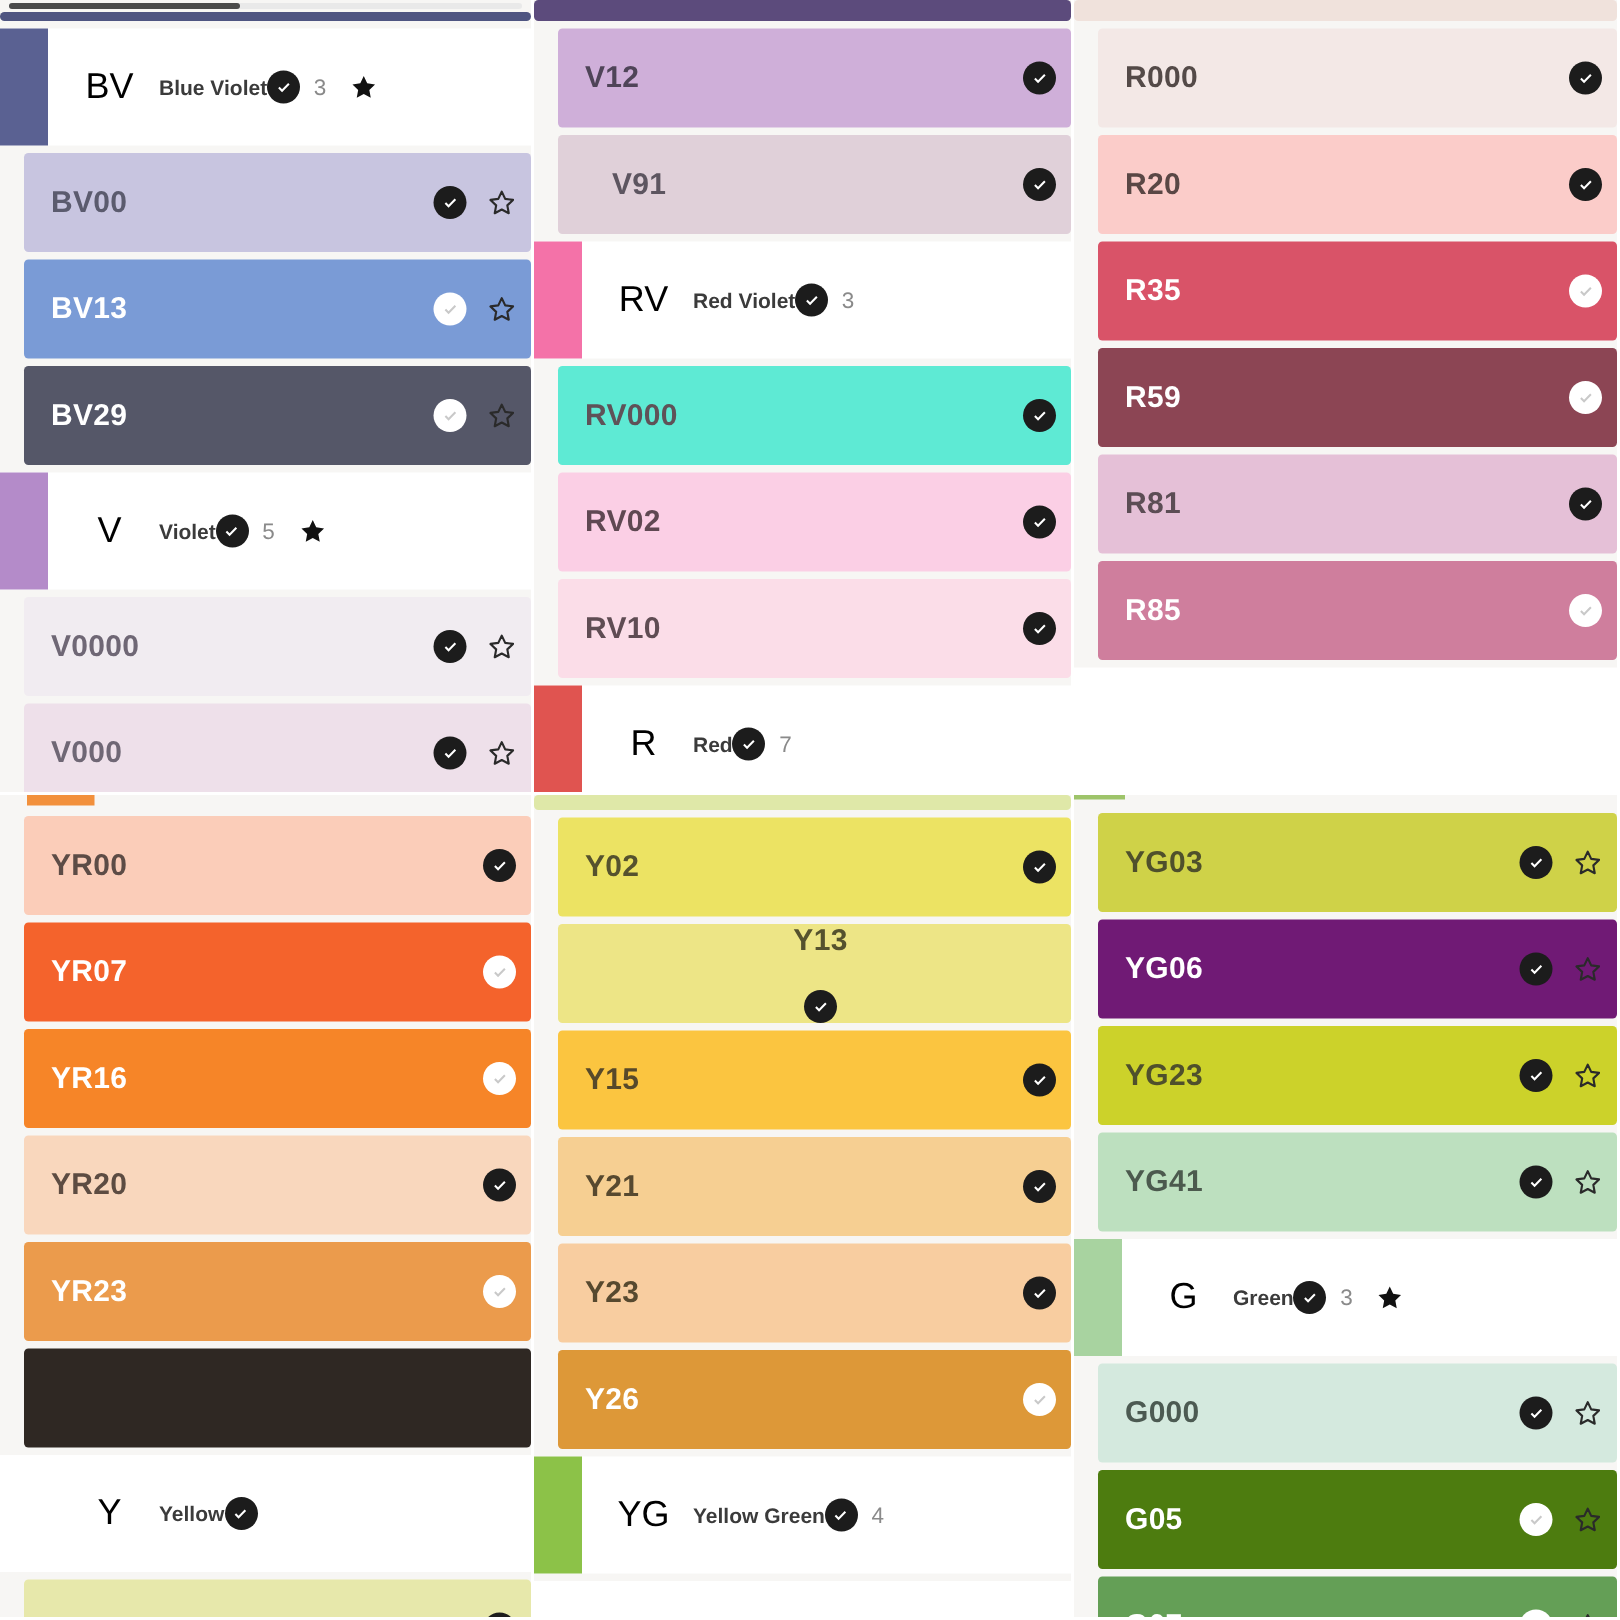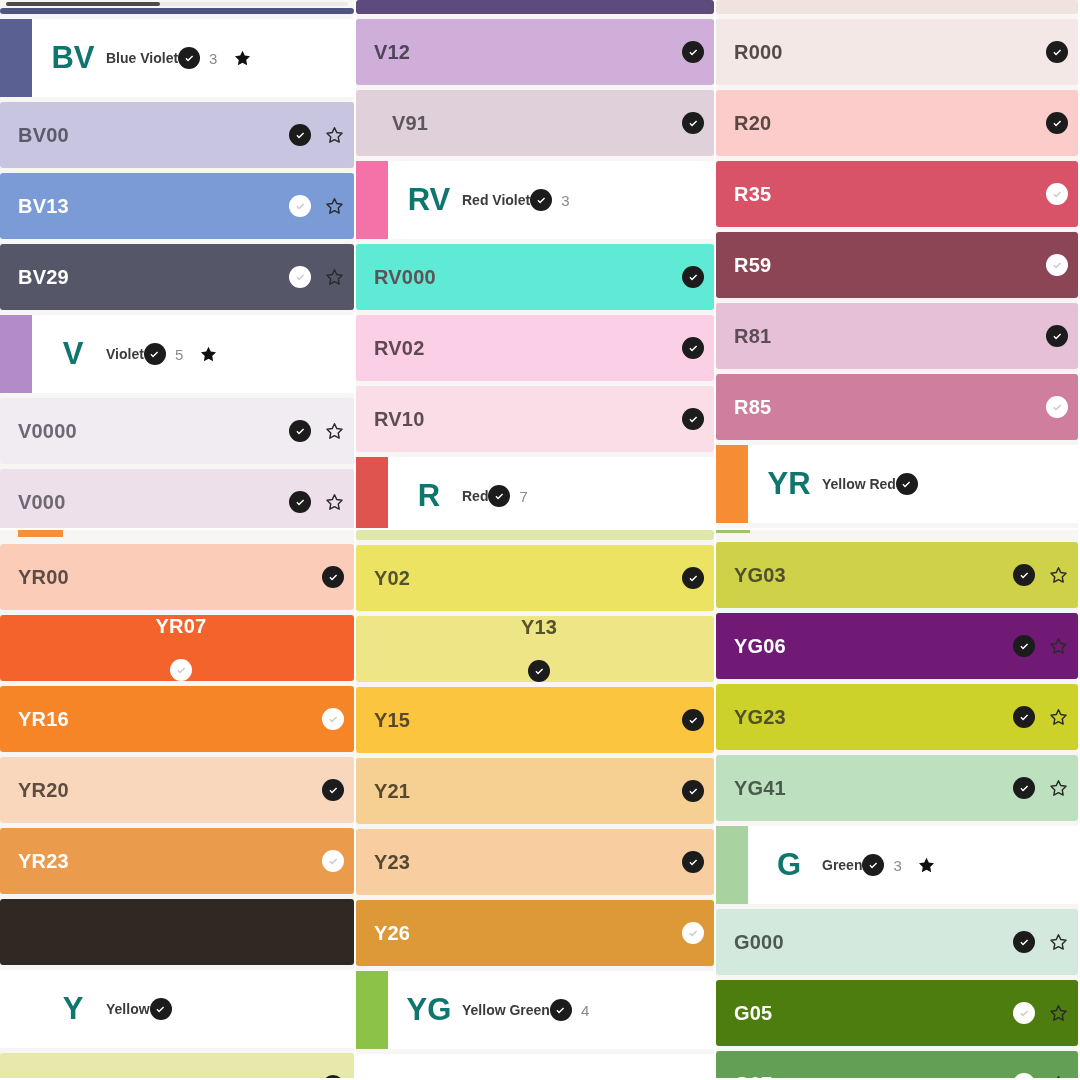--- a/index.html
+++ b/index.html
@@ -34,20 +34,21 @@
   .list { background: #f7f6f4; }
 
   .row {
     position: relative;
     display: flex;
     align-items: center;
     height: 66px;
     margin-bottom: 5px;
     padding-left: 18px;
     padding-right: 10px;
+    margin-left: 16px;
   }
   .row.swatch { border-radius: 3px; }
 
   .row .code {
     font-size: 20px;
     font-weight: bold;
     letter-spacing: 0.2px;
     flex: 0 0 auto;
   }
   .row .spacer { flex: 1 1 auto; }
@@ -62,23 +63,23 @@
     background: #ffffff;
     padding-left: 0;
     padding-right: 10px;
   }
   .fam-chip {
     width: 32px;
     height: 78px;
     flex: 0 0 auto;
   }
   .fam-abbr {
-    font-size: 31px;
-    font-weight: bold;
-    color: #0f766e;
+    font-size: 24px;
+    font-weight: normal;
+    color: #000000;
     width: 66px;
     text-align: center;
     flex: 0 0 auto;
     margin-left: 8px;
   }
   .fam-name {
     font-size: 14px;
     font-weight: bold;
     color: #3b3b3b;
     flex: 0 0 auto;
@@ -370,46 +371,35 @@
         </div>
         <div class="row swatch" style="background: rgb(207, 126, 157);">
           <div class="code" style="color: rgb(255, 255, 255);">R85</div>
           <div class="spacer"></div>
           <span class="check light">
             <svg viewBox="0 0 16 16" aria-hidden="true">
               <path d="M6.2 11.6 3 8.4l1.2-1.2 2 2 5-5L12.4 5.4z"></path>
             </svg>
           </span>
         </div>
-        <div class="famrow">
-          <div class="fam-chip" style="background: rgb(246, 140, 51);"></div>
-          <div class="fam-abbr">YR</div>
-          <div class="fam-name">Yellow Red</div>
-          <div class="spacer"></div>
-          <span class="check dark">
-            <svg viewBox="0 0 16 16" aria-hidden="true">
-              <path d="M6.2 11.6 3 8.4l1.2-1.2 2 2 5-5L12.4 5.4z"></path>
-            </svg>
-          </span>
-        </div>
       </div>
     </div>
     <div class="panel">
       <div class="panel-inner list">
         <div style="height: 7px; width: 45px; margin-left: 18px; margin-bottom: 7px; background: rgb(242, 144, 60);"></div>
         <div class="row swatch" style="background: rgb(251, 205, 185);">
           <div class="code" style="color: rgb(93, 76, 70);">YR00</div>
           <div class="spacer"></div>
           <span class="check dark">
             <svg viewBox="0 0 16 16" aria-hidden="true">
               <path d="M6.2 11.6 3 8.4l1.2-1.2 2 2 5-5L12.4 5.4z"></path>
             </svg>
           </span>
         </div>
-        <div class="row swatch" style="background: rgb(244, 99, 44); flex-direction: column;">
+        <div class="row swatch" style="background: rgb(244, 99, 44);">
           <div class="code" style="color: rgb(255, 255, 255);">YR07</div>
           <div class="spacer"></div>
           <span class="check light">
             <svg viewBox="0 0 16 16" aria-hidden="true">
               <path d="M6.2 11.6 3 8.4l1.2-1.2 2 2 5-5L12.4 5.4z"></path>
             </svg>
           </span>
         </div>
         <div class="row swatch" style="background: rgb(246, 133, 40);">
           <div class="code" style="color: rgb(255, 255, 255);">YR16</div>

